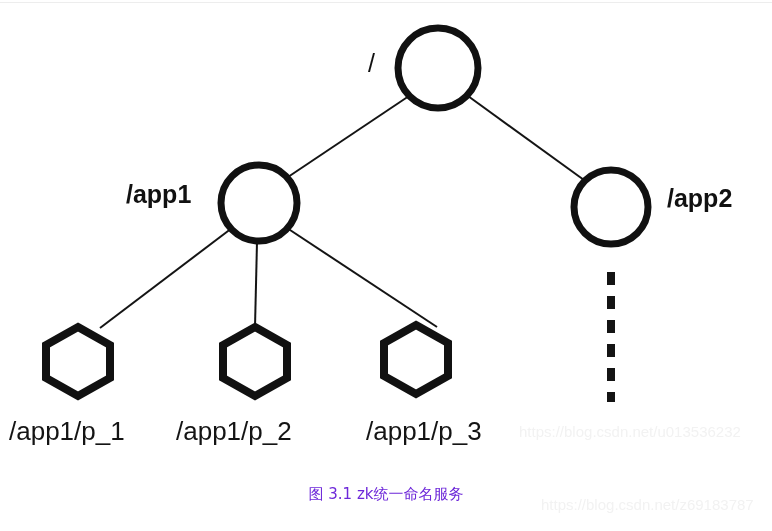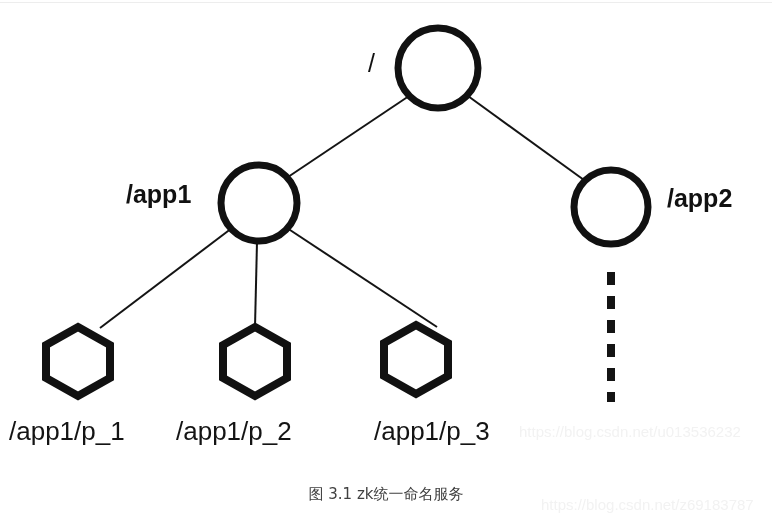--- a/index.html
+++ b/index.html
@@ -49,21 +49,21 @@
     line-height: 1;
   }
   #caption {
     position: absolute;
     left: 0;
     top: 487px;
     width: 772px;
     text-align: center;
     font-family: "DejaVu Sans", sans-serif;
     font-size: 15px;
-    color: #404040;
+    color: #6d28d9;
     line-height: 1;
   }
   .watermark {
     position: absolute;
     font-family: "Liberation Sans", sans-serif;
     font-size: 15px;
     color: #f2f2f2;
     white-space: nowrap;
     line-height: 1;
   }
@@ -96,20 +96,20 @@
     <polygon points="255,327 287,345 287,378 255,396 223,378 223,345" fill="#ffffff" stroke="#111111" stroke-width="8" stroke-linejoin="miter"></polygon>
     <polygon points="416,325 448,343 448,376 416,394 384,376 384,343" fill="#ffffff" stroke="#111111" stroke-width="8" stroke-linejoin="miter"></polygon>
   </svg>
 
   <div class="node-label" style="left:368px; top:51px;">/</div>
   <div class="node-label" style="left:126px; top:182px;font-weight:bold;">/app1</div>
   <div class="node-label" style="left:667px; top:186px;font-weight:bold;">/app2</div>
 
   <div class="leaf-label" style="left:9px; top:418px;">/app1/p_1</div>
   <div class="leaf-label" style="left:176px; top:418px;">/app1/p_2</div>
-  <div class="leaf-label" style="left:366px; top:418px;margin-left:8px;">/app1/p_3</div>
+  <div class="leaf-label" style="left:366px; top:418px;">/app1/p_3</div>
 
   <div class="watermark" id="watermark-1">https://blog.csdn.net/u013536232</div>
   <div class="watermark" id="watermark-2">https://blog.csdn.net/z69183787</div>
 
   <div id="caption">图 3.1 zk统一命名服务</div>
 
 </div>
 
 </body></html>

